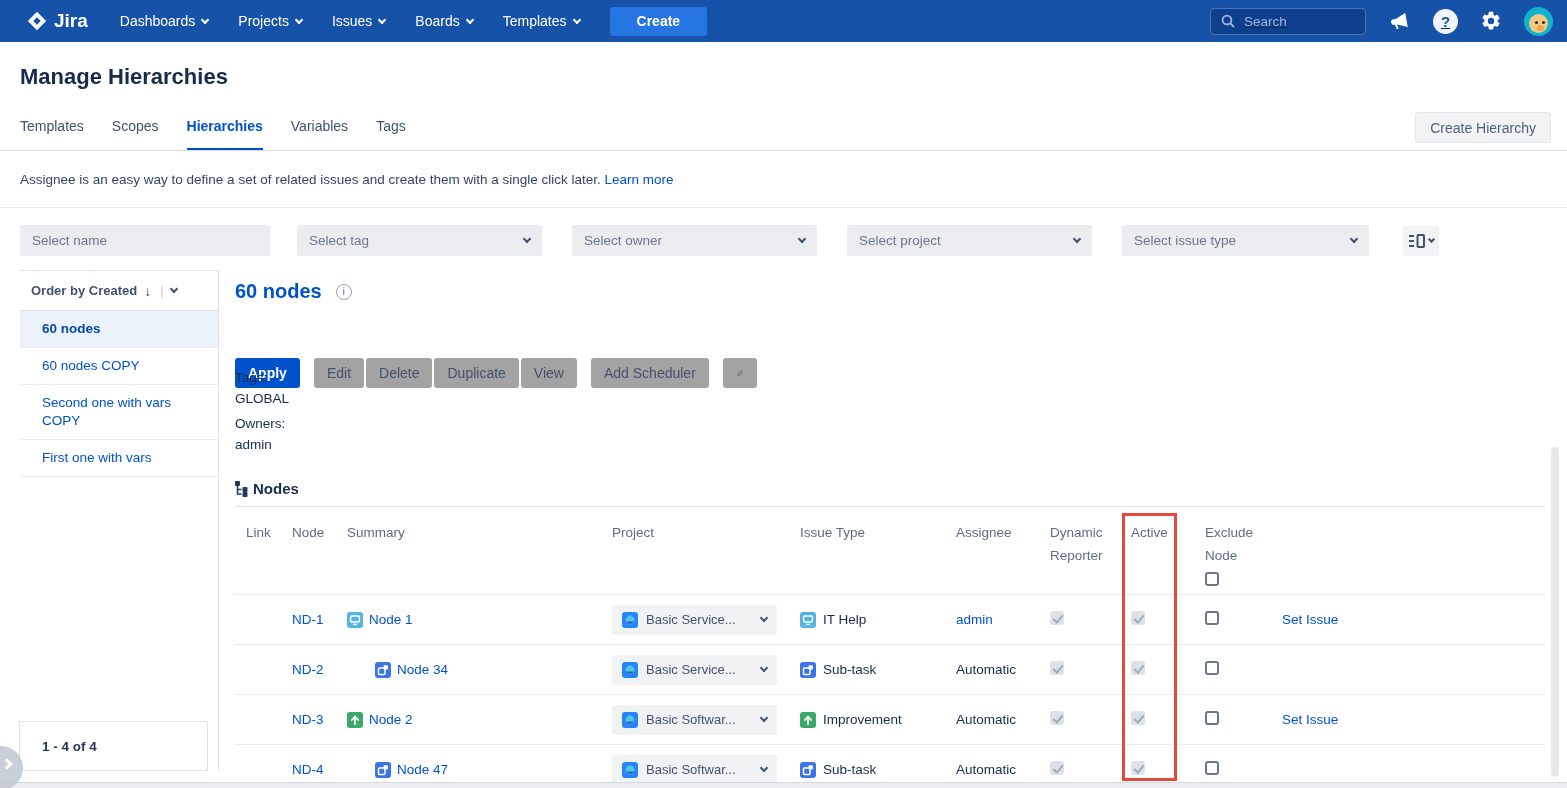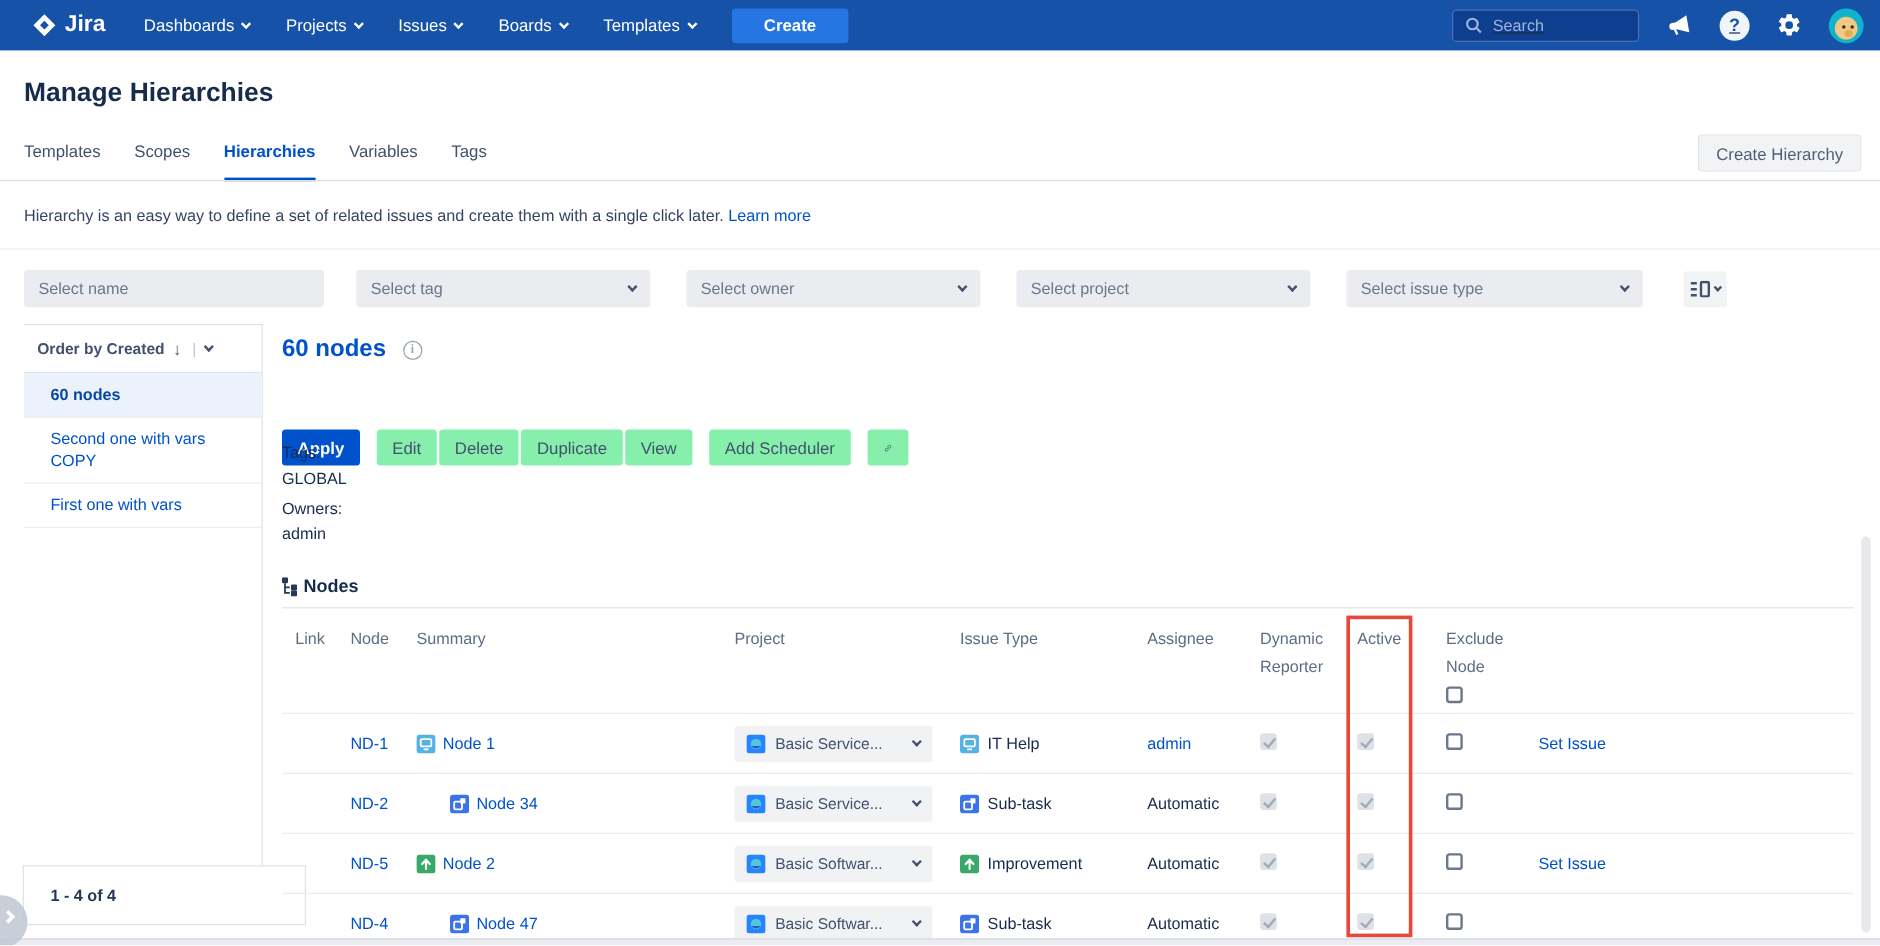--- a/index.html
+++ b/index.html
@@ -57,36 +57,36 @@
   .sidebar { position:absolute; left:20px; top:270px; width:199px; height:500px;
           border-top:1px solid #DFE1E6; border-right:1px solid #DFE1E6; }
   .sb-head { height:40px; border-bottom:1px solid #DFE1E6; display:flex; align-items:center; gap:7px;
           padding-left:11px; font-size:13px; font-weight:700; color:#42526E; }
   .sb-head .arrow { font-size:14px; font-weight:700; }
   .sb-head .sep { color:#C1C7D0; font-weight:400; margin-left:2px; }
   .sb-head .chev { color:#42526E; cursor:pointer; }
   .sb-item { padding:9px 10px 9px 22px; font-size:13.5px; color:#0052CC; border-bottom:1px solid #EBECF0;
           line-height:18px; cursor:pointer; }
   .sb-item.selected { background:#EBF2FC; color:#0747A6; font-weight:700; }
-  .sb-pager { position:absolute; left:-1px; top:450px; width:236px; height:50px; border:1px solid #DFE1E6;
+  .sb-pager { position:absolute; left:-1px; top:450px; width:189px; height:50px; border:1px solid #DFE1E6;
           background:#fff; display:flex; align-items:center; padding-left:22px;
           font-size:13.5px; font-weight:600; color:#253858; }
   .panel-handle { position:absolute; left:-21px; top:746px; width:44px; height:44px; border-radius:50%;
           background:#C3CAD4; opacity:.9; cursor:pointer; z-index:8; }
   .panel-handle .chev { position:absolute; right:12px; top:17px; color:#fff; width:8px; height:8px;
           border-width:3px; transform:rotate(-45deg); }
   
   .main { position:absolute; left:235px; top:270px; width:1310px; height:525px; }
   .detail-head { position:absolute; left:0; top:10px; display:flex; align-items:center; gap:14px; }
   .detail-title { font-size:20px; font-weight:600; color:#0052CC; }
   .info { width:16px; height:16px; border:1.4px solid #97A0AF; border-radius:50%; color:#97A0AF;
           font-size:10px; font-weight:700; display:inline-flex; align-items:center; justify-content:center; cursor:pointer; }
   .btn-row { position:absolute; left:0; top:56px; display:flex; align-items:flex-end;margin-top:32px; }
   .btn { height:30px; border:none; border-radius:3px; font-size:14px; font-family:inherit; cursor:pointer;
-          padding:0 13px; background:#86efac; color:#42526E; }
+          padding:0 13px; background:#a3a3a3; color:#42526E; }
   .btn.primary { background:#0052CC; color:#fff; font-weight:600; margin-right:14px; }
   .btn.seg { margin-right:2px; }
   .btn.sched { margin-left:12px; }
   .btn.iconbtn { margin-left:14px; width:34px; display:flex; align-items:center; justify-content:center; }
   .meta { position:absolute; left:0; top:97px; font-size:13.5px; color:#172B4D; line-height:21px; }
   .meta .gap { height:4px; }
   .nodes-head { position:absolute; left:0; top:210px; display:flex; align-items:center; gap:5px;
           font-size:15px; font-weight:700; color:#172B4D; }
   .nodes-divider { position:absolute; left:0; top:236px; width:1310px; height:1px; background:#DFE1E6; }
   
@@ -196,21 +196,21 @@
     <span class="tab">Templates</span>
     <span class="tab">Scopes</span>
     <span class="tab active">Hierarchies</span>
     <span class="tab">Variables</span>
     <span class="tab">Tags</span>
   </div>
   <button class="create-hier">Create Hierarchy</button>
   <div class="tab-divider"></div>
 
   <p class="desc">
-    <span>Hierarchy is an easy way to define a set of related issues and create them with a single click later.</span>
+    <span>Assignee is an easy way to define a set of related issues and create them with a single click later.</span>
     <a>Learn more</a>
   </p>
   <div class="desc-divider"></div>
 
   <input class="filter" style="left: 20px; width: 250px;" placeholder="Select name">
   <div class="filter" style="left:297px;width:245px;">
     <span>Select tag</span>
       <i class="chev"></i>
   </div>
   <div class="filter" style="left:572px;width:245px;">
@@ -234,20 +234,21 @@
   </button>
 
   <aside class="sidebar">
     <div class="sb-head">
       <span>Order by Created</span>
       <span class="arrow">↓</span>
       <span class="sep">|</span>
       <i class="chev"></i>
     </div>
     <div class="sb-item selected">60 nodes</div>
+    <div class="sb-item">60 nodes COPY</div>
     <div class="sb-item">Second one with vars COPY</div>
     <div class="sb-item">First one with vars</div>
     <div class="sb-pager">1 - 4 of 4</div>
   </aside>
 
   <div class="panel-handle">
     <i class="chev"></i>
   </div>
 
   <main class="main">
@@ -377,21 +378,21 @@
       </div>
       <div><span class="assignee">Automatic</span></div>
       <div><span class="cb checked"></span></div>
       <div><span class="cb checked"></span></div>
       <div><span class="cb unchecked"></span></div>
       <div></div>
     </div>
 
     <div class="grid trow r2">
       <div></div>
-      <div class="key">ND-5</div>
+      <div class="key">ND-3</div>
       <div class="sumcell">
         <svg class="icon16" viewBox="0 0 16 16">
           <rect width="16" height="16" rx="3" fill="#39A869"></rect>
           <path d="M8 12.2V4.8M4.8 8L8 4.6 11.2 8" fill="none" stroke="#fff" stroke-width="1.8" stroke-linecap="round"></path>
         </svg>
         <a>Node 2</a>
       </div>
       <div>
           <button class="proj-btn">
         <svg class="icon16" viewBox="0 0 16 16">

